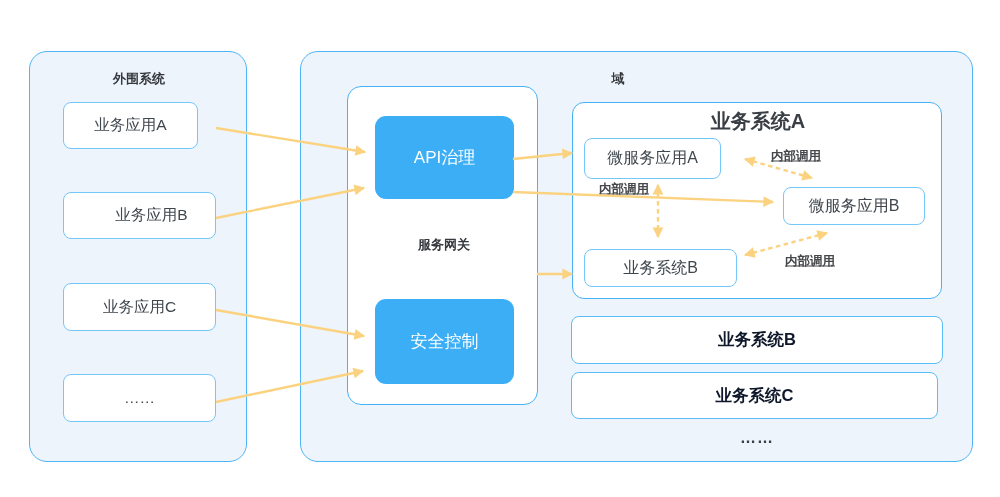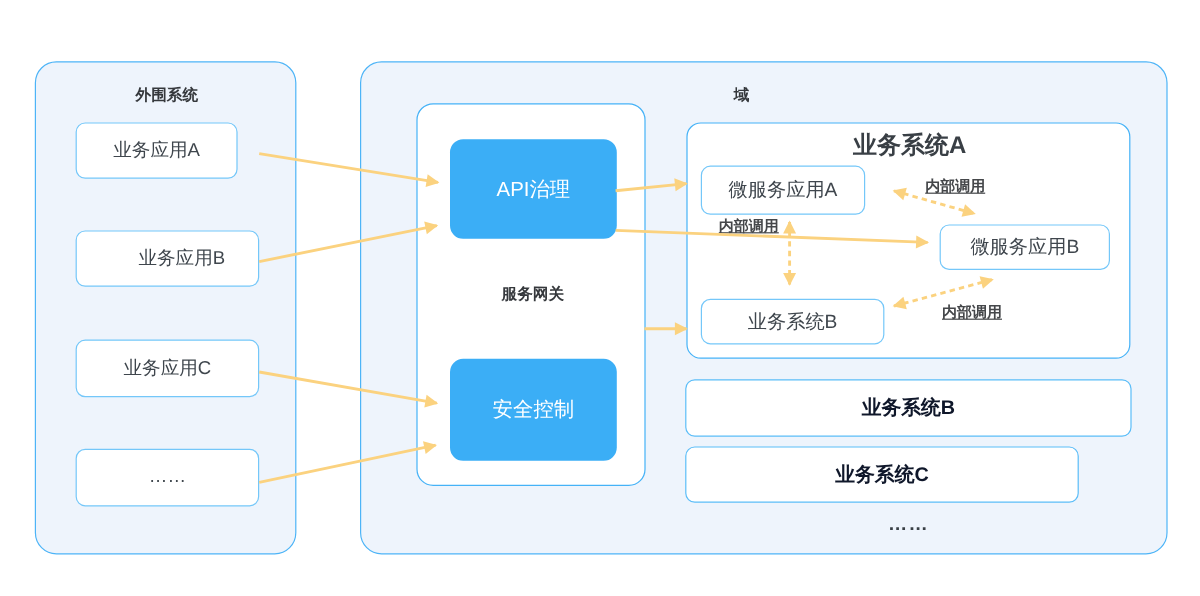--- a/index.html
+++ b/index.html
@@ -69,21 +69,21 @@
     </div>
 
     <div class="white-card" style="left:271px; top:50px; width:370px; height:197px; border-radius:12px;">
       <div class="sys-title" style="left:185px; top:18px;">业务系统A</div>
       <div class="box svc-box" style="left:11px; top:35px; width:137px; height:41px;">微服务应用A</div>
       <div class="box svc-box" style="left:210px; top:84px; width:142px; height:38px;">微服务应用B</div>
       <div class="box svc-box" style="left:11px; top:146px; width:153px; height:38px;">业务系统B</div>
     </div>
 
     <div class="box sys-box" style="left:270px; top:264px; width:372px; height:48px;">业务系统B</div>
-    <div class="box sys-box" style="left:270px; top:320px; width:328px; height:47px;">业务系统C</div>
+    <div class="box sys-box" style="left:270px; top:320px; width:367px; height:47px;">业务系统C</div>
     <div class="ellipsis-text" style="left:456px; top:386px;">……</div>
   </div>
 
   <div class="call-label" style="left:796px; top:156px;">内部调用</div>
   <div class="call-label" style="left:624px; top:189px;">内部调用</div>
   <div class="call-label" style="left:810px; top:261px;">内部调用</div>
 
   <svg id="arrow-layer" width="1000" height="497" viewBox="0 0 1000 497">
     <defs>
       <marker id="ah" viewBox="0 0 10 10" refX="8.5" refY="5" markerWidth="5" markerHeight="5" orient="auto-start-reverse">

